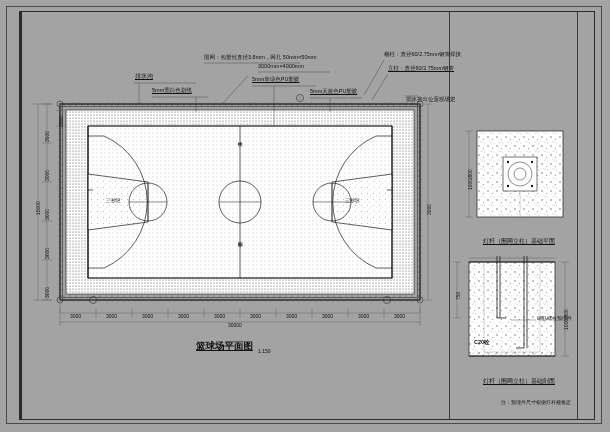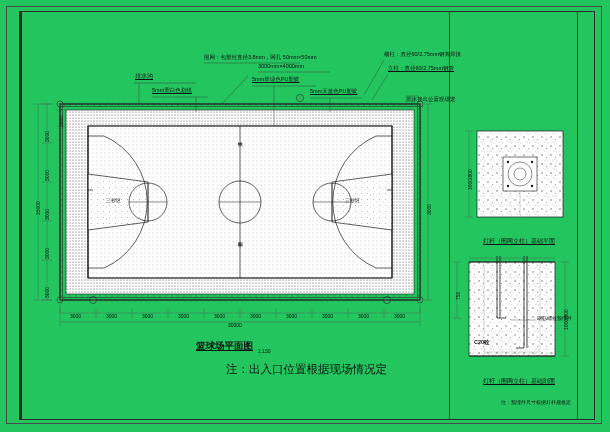--- a/index.html
+++ b/index.html
@@ -12,21 +12,21 @@
     height: 432px;
     font-family: "Liberation Sans", sans-serif;
     overflow: hidden;
     position: relative;
   }
   #sheet {
     position: absolute;
     left: 0; top: 0;
     width: 610px;
     height: 432px;
-    background: #22c55e;
+    background: #a3a3a3;
   }
   .frame-outer {
     position: absolute;
     left: 6px; top: 6px;
     width: 596px; height: 418px;
     border: 1px solid #4a4a4a;
     box-sizing: border-box;
   }
   .frame-inner {
     position: absolute;
@@ -387,21 +387,20 @@
   <div class="lbl tiny vert-rot" style="left:45px; top:181px;">3000</div>
   <div class="lbl tiny vert-rot" style="left:45px; top:220px;">3000</div>
   <div class="lbl tiny vert-rot" style="left:45px; top:259px;">3000</div>
   <div class="lbl tiny vert-rot" style="left:45px; top:298px;">3000</div>
   <div class="lbl tiny vert-rot" style="left:36px; top:215px;">15000</div>
   <div class="lbl tiny vert-rot" style="left:59px; top:127px;">3000</div>
   <div class="lbl tiny vert-rot" style="left:427px; top:215px;">3000</div>
 
   <div class="lbl lg lbl-u" style="left:196px; top:341px; font-weight:bold;">篮球场平面图</div>
   <div class="lbl tiny" style="left:258px; top:349px;">1:150</div>
-  <div class="lbl xl" style="left:226px; top:363px;">注：出入口位置根据现场情况定</div>
 
   <svg width="610" height="432">
     <rect x="477" y="131" width="86" height="86" fill="url(#concrete)" stroke="#1a1a1a" stroke-width="0.7"></rect>
     <rect x="503" y="157" width="34" height="34" fill="#fff" stroke="#1a1a1a" stroke-width="0.6"></rect>
     <circle cx="520" cy="174" r="12" class="ln-thin"></circle>
     <circle cx="520" cy="174" r="6" class="ln-thin"></circle>
     <g fill="#1a1a1a">
       <circle cx="508" cy="162" r="1.2"></circle>
         <circle cx="532" cy="162" r="1.2"></circle>
       <circle cx="508" cy="186" r="1.2"></circle>

